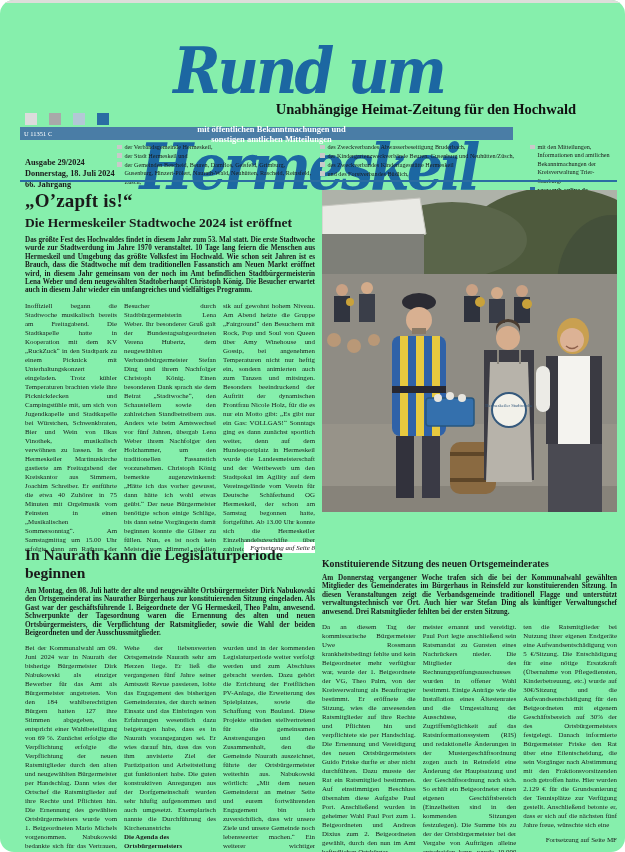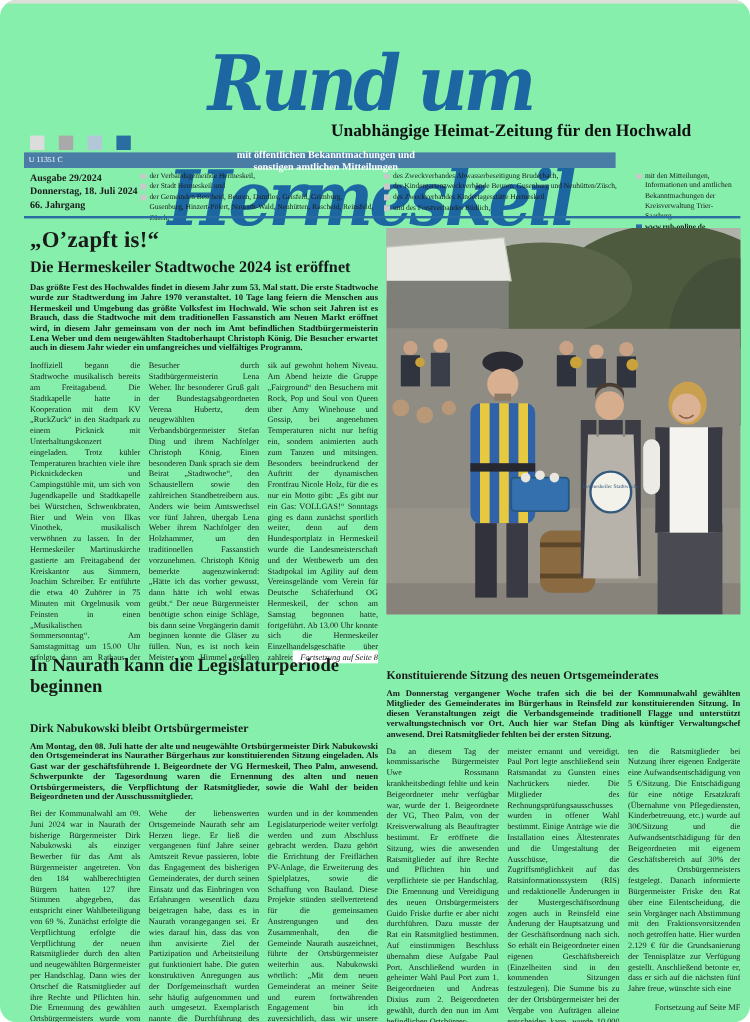--- a/index.html
+++ b/index.html
@@ -17,21 +17,21 @@
   .sq1{background:#dcdcdc;} .sq2{background:#a9a9a9;} .sq3{background:#b3c8d6;} .sq4{background:#2a6da3;}
   .tagline { position:absolute; top:101px; right:49px; font-size:14.5px; font-weight:bold; color:#111; }
 
   .postal-bar { position:absolute; top:127px; left:20px; width:493px; height:13px;
     background:#4a7da6; color:#fff; display:flex; align-items:center; }
   .postal-code { font-size:6.5px; padding-left:4px; width:160px; }
   .postal-banner { font-size:8.5px; font-weight:bold; flex:1; text-align:center; padding-right:150px; }
 
   
   .issue-row { position:absolute; top:143px; left:20px; width:597px; display:flex; font-size:6.2px; line-height:8.4px; }
-  .issue-col1 { width:97px; font-size:8.3px; line-height:11px; font-weight:bold; padding-left:5px; }
+  .issue-col1 { width:97px; font-size:8.3px; line-height:11px; font-weight:bold; padding-left:5px;margin-top:14px; }
   .issue-col2 { width:203px; }
   .issue-col3 { width:210px; }
   .issue-col4 { flex:1; }
   .issue-item { display:flex; margin-bottom:0.5px; }
   .issue-item .bullet { flex:0 0 4.5px; height:4.5px; background:#c9c9c9; margin:1.5px 3px 0 0; }
   .issue-item .bullet.blue { background:#2a6da3; }
   .issue-item .itxt { flex:1; padding-right:6px; }
   .website { font-weight:bold; }
 
   .blue-rule { position:absolute; top:180px; left:20px; width:597px; height:2px; background:#2a6da3; }
@@ -224,21 +224,20 @@
       <g fill="#b99877">
         <circle cx="12" cy="150" r="7"></circle>
           <circle cx="32" cy="156" r="7"></circle>
           <circle cx="52" cy="150" r="6"></circle>
       </g>
     </svg>
   </div>
 
   <div class="article-naurath">
     <div class="headline-lg">In Naurath kann die Legislaturperiode beginnen</div>
-    <div class="subhead-sm">Dirk Nabukowski bleibt Ortsbürgermeister</div>
     <div class="lead">Am Montag, den 08. Juli hatte der alte und neugewählte Ortsbürgermeister Dirk Nabukowski den Ortsgemeinderat ins Naurather Bürgerhaus zur konstituierenden Sitzung eingeladen. Als Gast war der geschäftsführende 1. Beigeordnete der VG Hermeskeil, Theo Palm, anwesend. Schwerpunkte der Tagesordnung waren die Ernennung des alten und neuen Ortsbürgermeisters, die Verpflichtung der Ratsmitglieder, sowie die Wahl der beiden Beigeordneten und der Ausschussmitglieder.</div>
     <div class="cols">
       <div class="col"><span>Bei der Kommunalwahl am 09. Juni 2024 war in Naurath der bisherige Bürgermeister Dirk Nabukowski als einziger Bewerber für das Amt als Bürgermeister angetreten. Von den 184 wahlberechtigten Bürgern hatten 127 ihre Stimmen abgegeben, das entspricht einer Wahlbeteiligung von 69 %. Zunächst erfolgte die Verpflichtung erfolgte die Verpflichtung der neuen Ratsmitglieder durch den alten und neugewählten Bürgermeister per Handschlag. Dann wies der Ortschef die Ratsmitglieder auf ihre Rechte und Pflichten hin. Die Ernennung des gewählten Ortsbürgermeisters wurde vom 1. Beigeordneten Mario Michels vorgenommen. Nabukowski bedankte sich für das Vertrauen, das ihm die Bürger geschenkt haben und beteuerte, dass ihm das Wohl und</span></div>
       <div class="col">
         <span>Wehe der liebenswerten Ortsgemeinde Naurath sehr am Herzen liege. Er ließ die vergangenen fünf Jahre seiner Amtszeit Revue passieren, lobte das Engagement des bisherigen Gemeinderates, der durch seinen Einsatz und das Einbringen von Erfahrungen wesentlich dazu beigetragen habe, dass es in Naurath vorangegangen sei. Er wies darauf hin, dass das von ihm anvisierte Ziel der Partizipation und Arbeitsteilung gut funktioniert habe. Die guten konstruktiven Anregungen aus der Dorfgemeinschaft wurden sehr häufig aufgenommen und auch umgesetzt. Exemplarisch nannte die Durchführung des Kirchenanstrichs</span>
         <span class="inline-head">Die Agenda des Ortsbürgermeisters</span>
         
       </div>
       <div class="col">
         <span>wurden und in der kommenden Legislaturperiode weiter verfolgt werden und zum Abschluss gebracht werden. Dazu gehört die Errichtung der Freiflächen PV-Anlage, die Erweiterung des Spielplatzes, sowie die Schaffung von Bauland. Diese Projekte stünden stellvertretend für die gemeinsamen Anstrengungen und den Zusammenhalt, den die Gemeinde Naurath auszeichnet, führte der Ortsbürgermeister weiterhin aus. Nabukowski wörtlich: „Mit dem neuen Gemeinderat an meiner Seite und eurem fortwährenden Engagement bin ich zuversichtlich, dass wir unsere Ziele und unsere Gemeinde noch lebenswerter machen.“ Ein weiterer wichtiger Tagesordnungspunkt war die Wahl der beiden Beigeordneten.</span>

